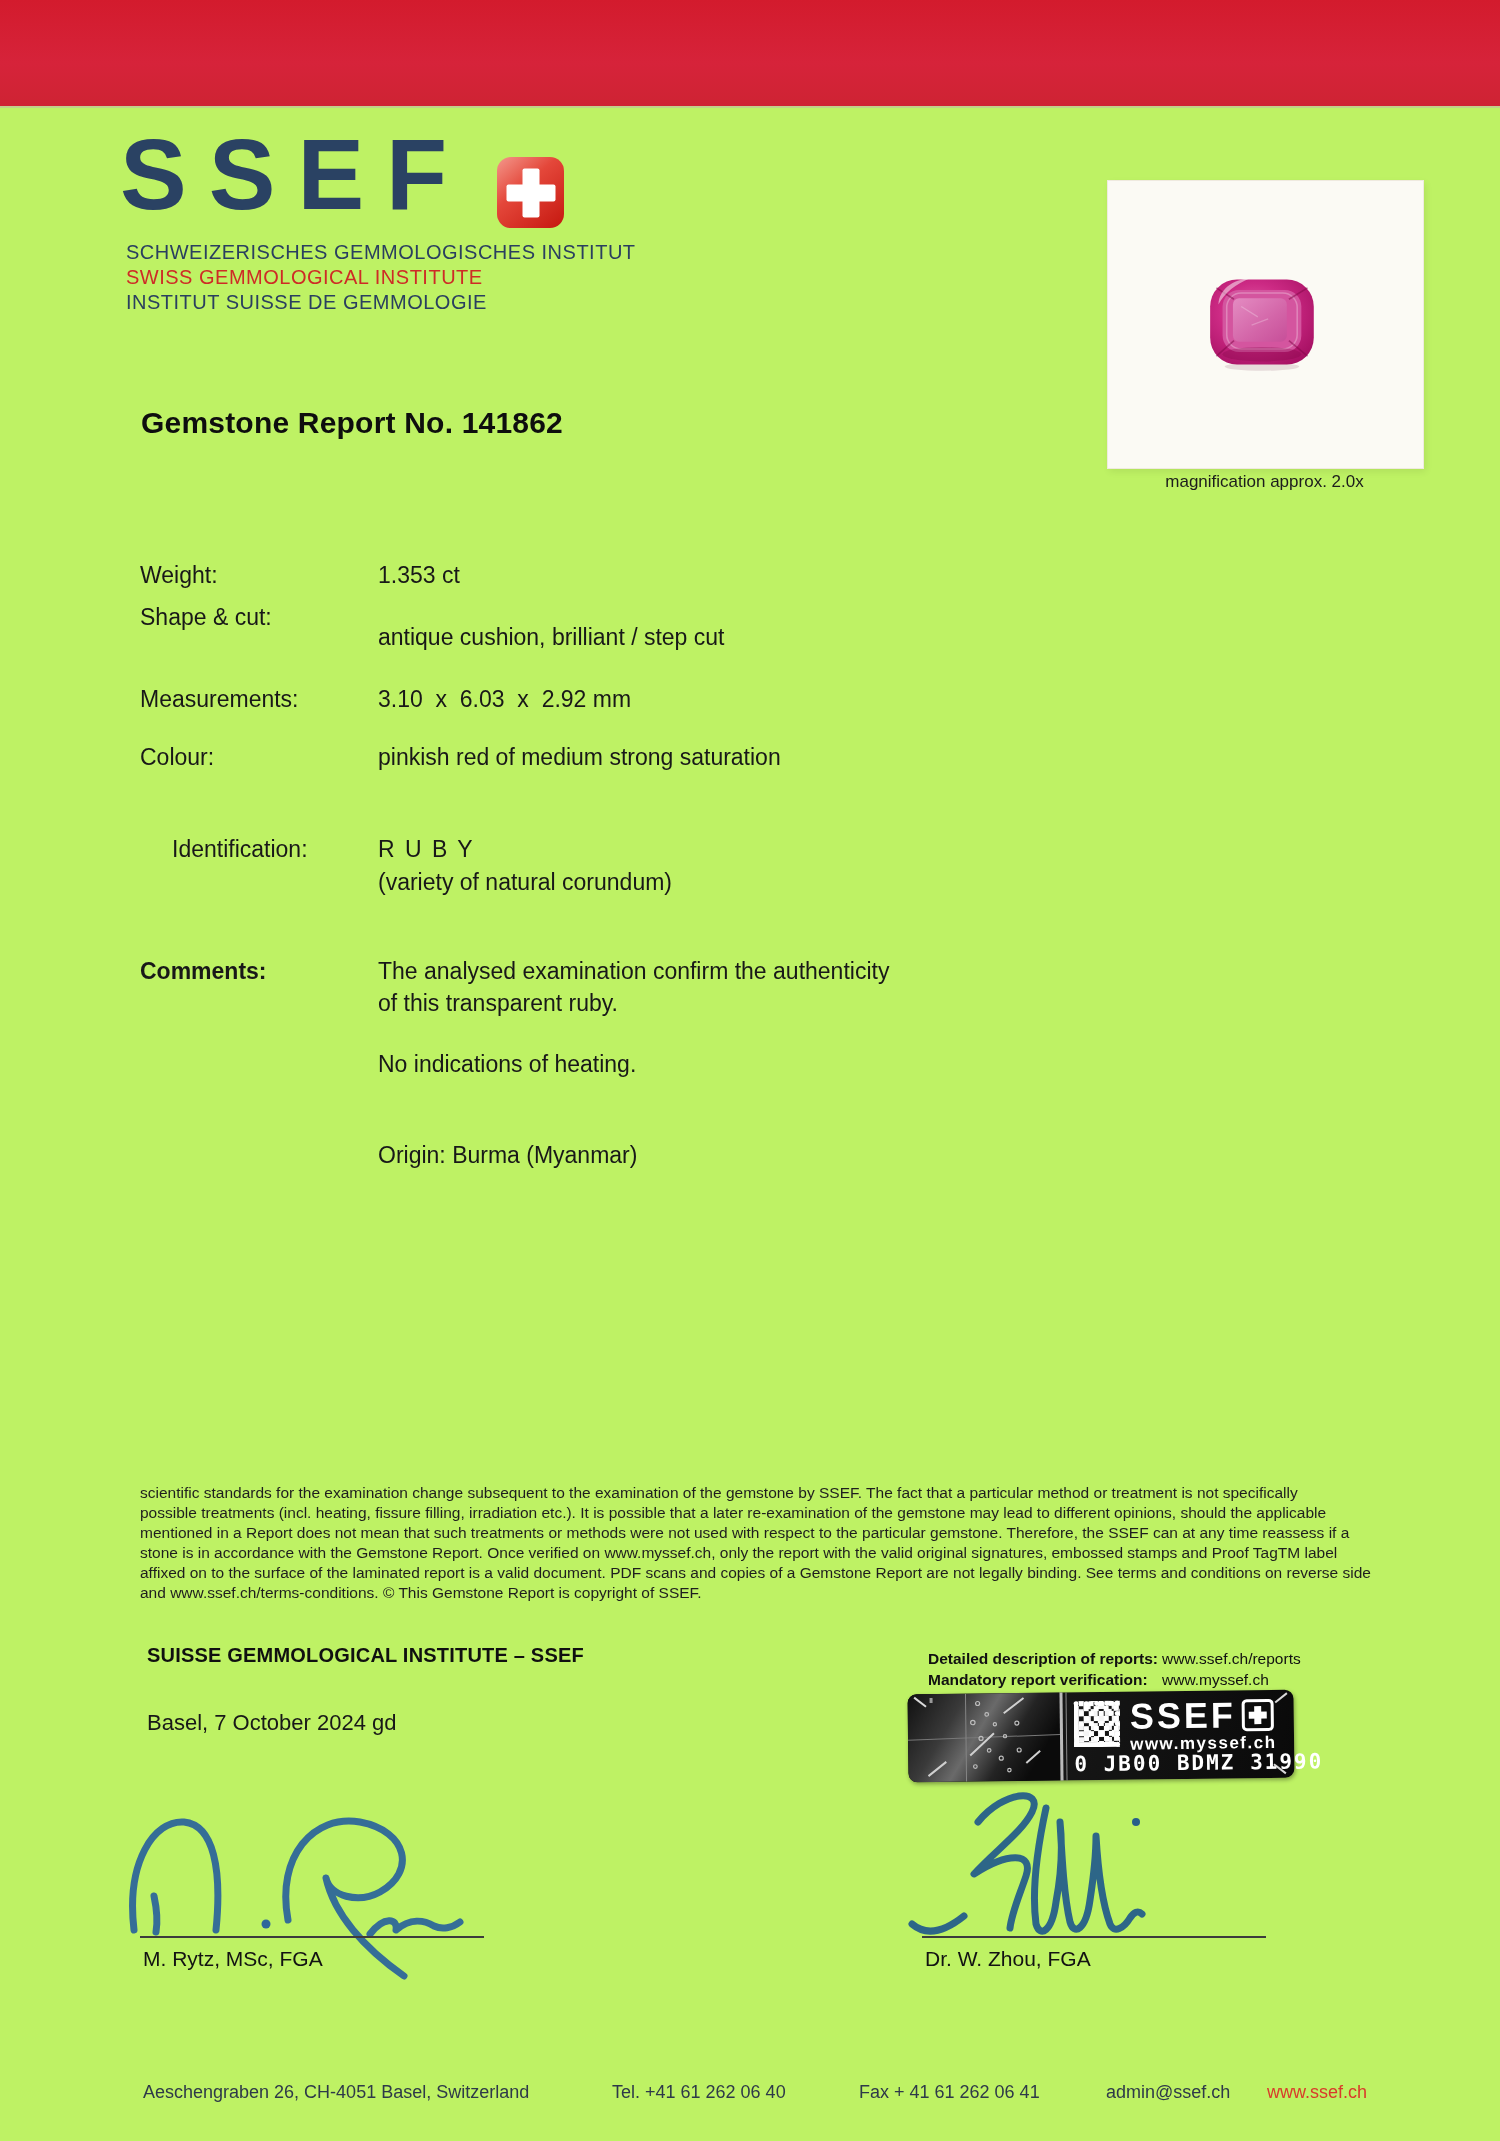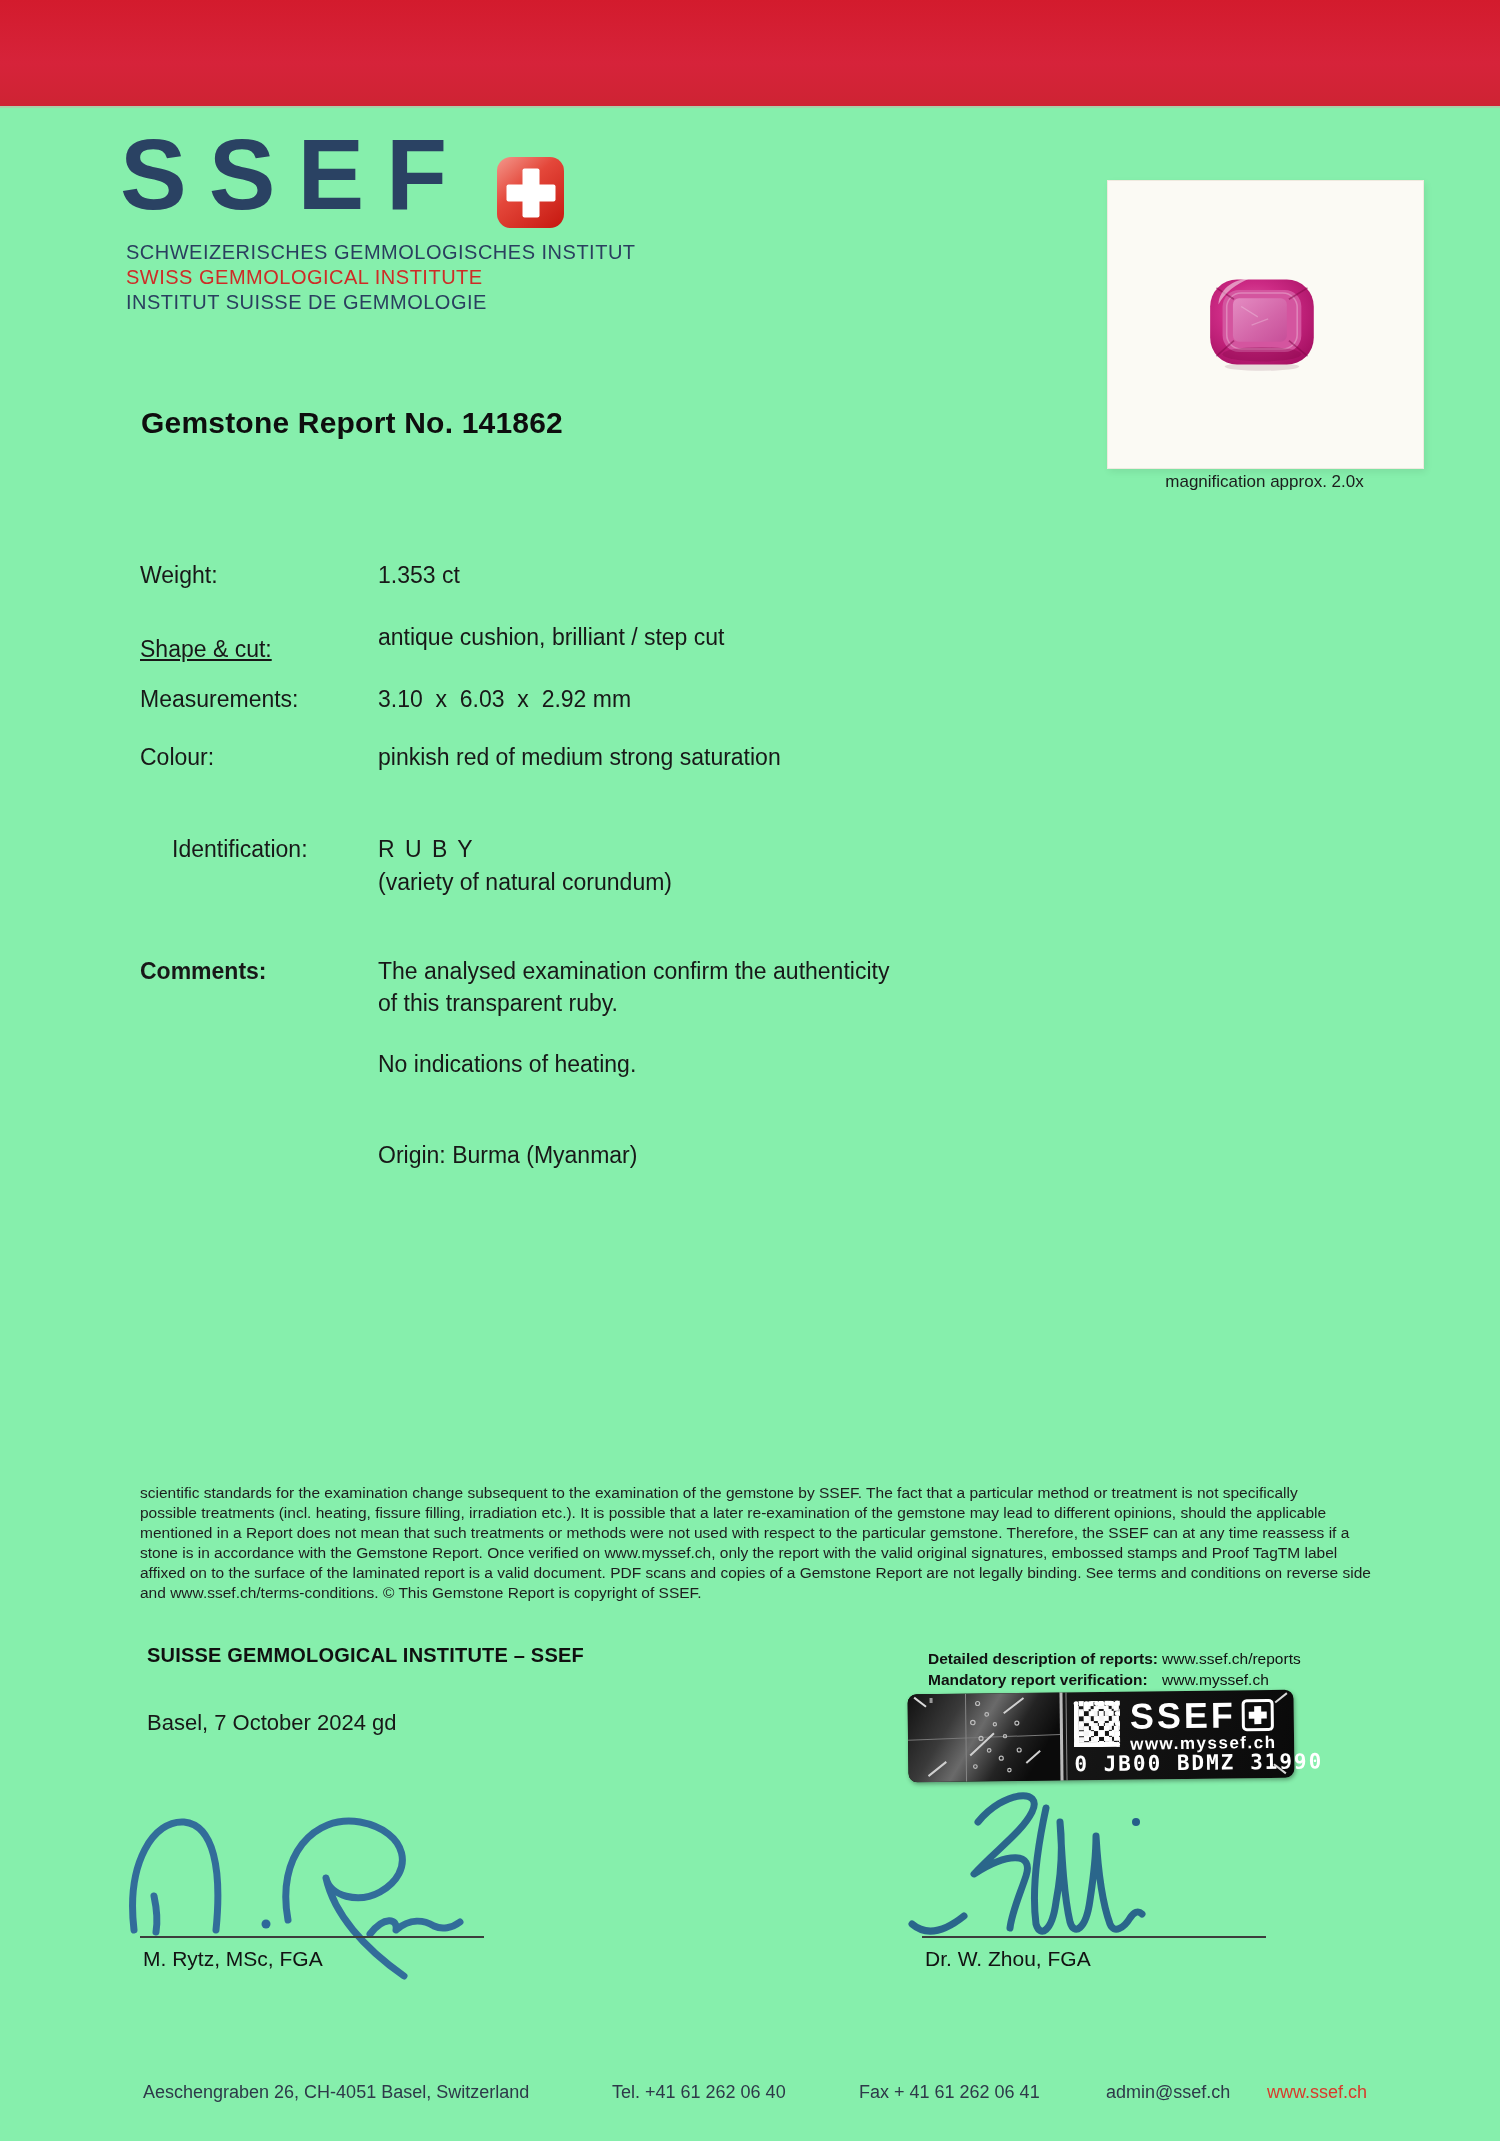--- a/index.html
+++ b/index.html
@@ -1,16 +1,16 @@
 <!DOCTYPE html>
 <html><head>
 <meta charset="utf-8">
 <style>
   html,body{margin:0;padding:0;background:#ffffff;}
-  .page{position:relative;width:1500px;height:2141px;background:#86efac;
+  .page{position:relative;width:1500px;height:2141px;background:#bef264;
         font-family:"Liberation Sans",sans-serif;color:#1b1b1b;overflow:hidden;margin:0 auto;}
   .abs{position:absolute;}
 
   
   .banner{left:0;top:0;width:1500px;height:106px;
           background:linear-gradient(180deg,#d31b2d 0%,#d6233a 60%,#ce2333 100%);
           box-shadow:0 2px 0 rgba(196,180,170,.55);}
 
   
   .wordmark{left:120px;top:124px;font-size:100px;font-weight:bold;letter-spacing:22px;
@@ -127,21 +127,21 @@
       <ellipse cx="54" cy="80" rx="38" ry="7" fill="rgba(128,5,70,.30)"></ellipse>
       <path d="M12,32 C13,17 26,8 42,7 C29,12 18,21 12,32Z" fill="rgba(255,255,255,.5)"></path>
       <path d="M34,34 L50,44 M44,52 L60,46" stroke="rgba(255,255,255,.25)" stroke-width="1.2"></path>
     </svg>
   </div>
   <div class="abs photo-caption">magnification approx. 2.0x</div>
 
   <div class="abs lbl" style="top:562px;">Weight:</div>
   <div class="abs val" style="top:562px;">1.353 ct</div>
 
-  <div class="abs lbl" style="top:636px;text-decoration:underline;">Shape &amp; cut:</div>
+  <div class="abs lbl" style="top:604px;">Shape &amp; cut:</div>
   <div class="abs val" style="top:624px;">antique cushion, brilliant / step cut</div>
 
   <div class="abs lbl" style="top:686px;">Measurements:</div>
   <div class="abs val" style="top:686px;">3.10  x  6.03  x  2.92 mm</div>
 
   <div class="abs lbl" style="top:744px;">Colour:</div>
   <div class="abs val" style="top:744px;">pinkish red of medium strong saturation</div>
 
   <div class="abs lbl" style="top:836px;margin-left:32px;">Identification:</div>
   <div class="abs val ruby" style="top:836px;">R U B Y</div>

